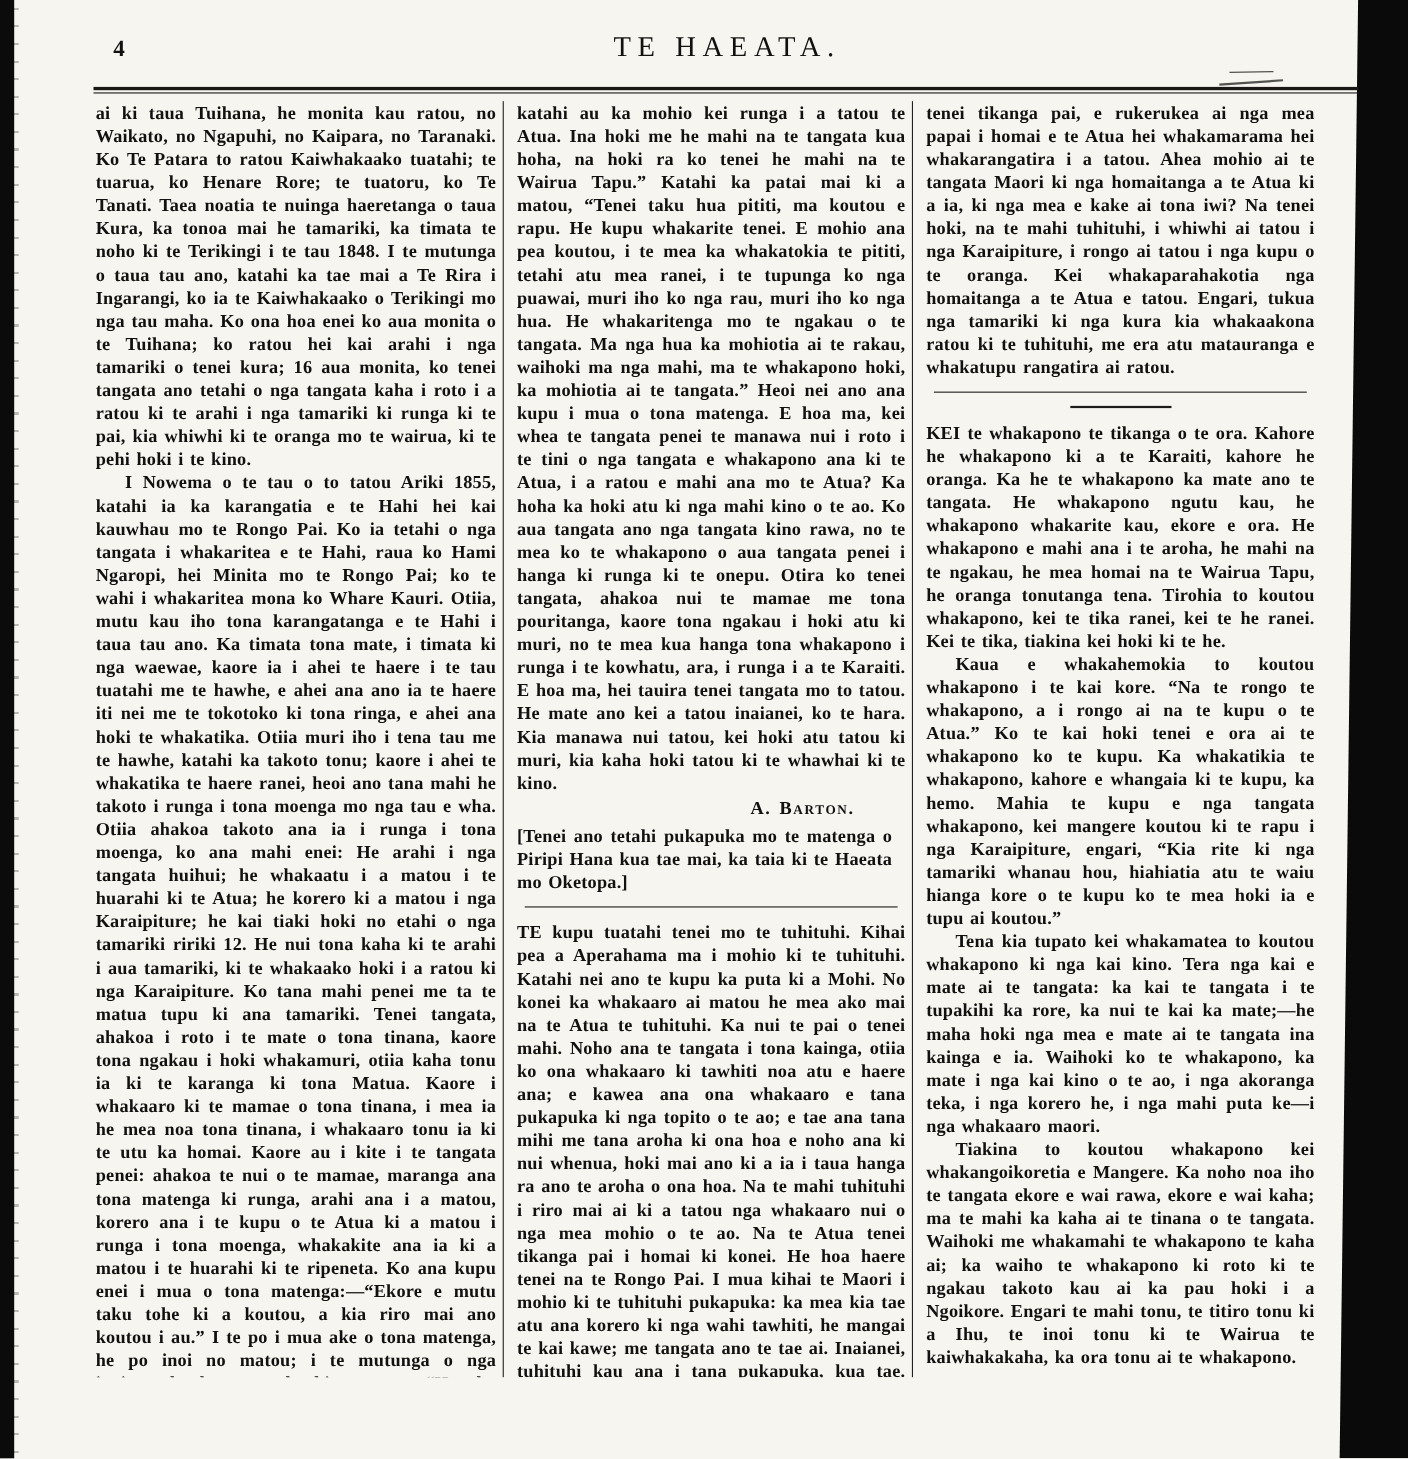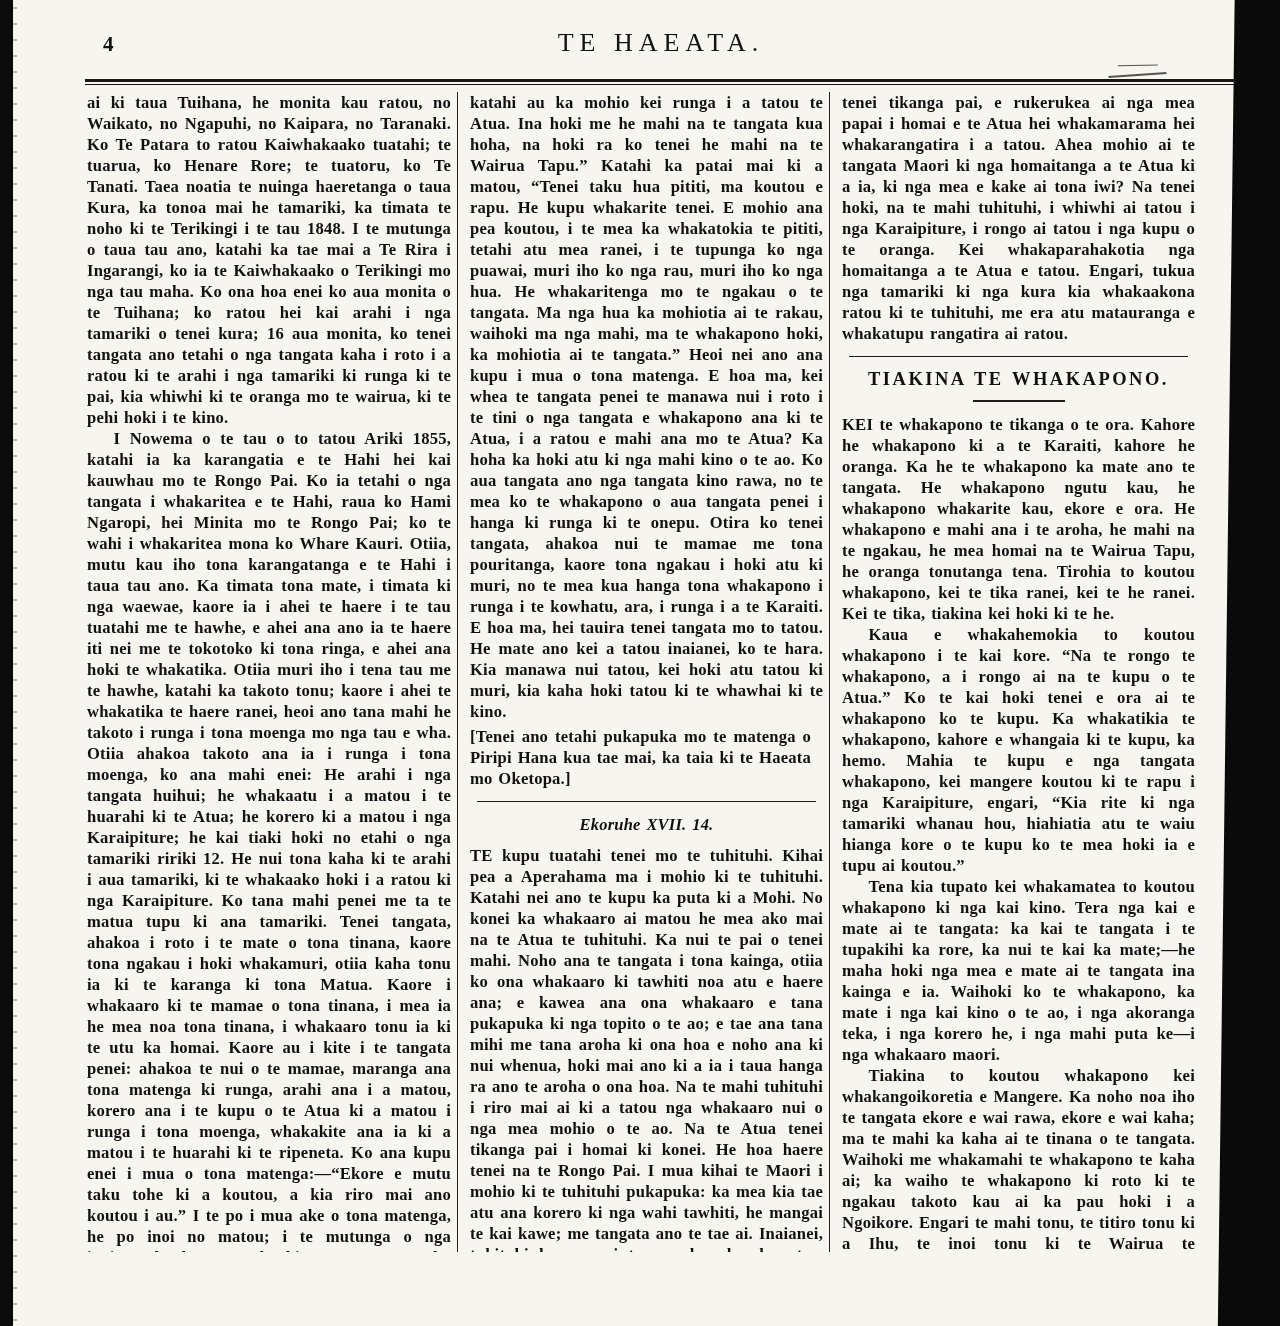--- a/index.html
+++ b/index.html
@@ -110,28 +110,27 @@
 </div>
 <div class="head-rule"></div>
 
 <div class="cols">
   <div class="col">
       <p class="para">ai ki taua Tuihana, he monita kau ratou, no Waikato, no Ngapuhi, no Kaipara, no Taranaki. Ko Te Patara to ratou Kaiwhakaako tuatahi; te tuarua, ko Henare Rore; te tuatoru, ko Te Tanati. Taea noatia te nuinga haeretanga o taua Kura, ka tonoa mai he tamariki, ka timata te noho ki te Terikingi i te tau 1848. I te mutunga o taua tau ano, katahi ka tae mai a Te Rira i Ingarangi, ko ia te Kaiwhakaako o Terikingi mo nga tau maha. Ko ona hoa enei ko aua monita o te Tuihana; ko ratou hei kai arahi i nga tamariki o tenei kura; 16 aua monita, ko tenei tangata ano tetahi o nga tangata kaha i roto i a ratou ki te arahi i nga tamariki ki runga ki te pai, kia whiwhi ki te oranga mo te wairua, ki te pehi hoki i te kino.</p>
       <p class="para indent">I Nowema o te tau o to tatou Ariki 1855, katahi ia ka karangatia e te Hahi hei kai kauwhau mo te Rongo Pai. Ko ia tetahi o nga tangata i whakaritea e te Hahi, raua ko Hami Ngaropi, hei Minita mo te Rongo Pai; ko te wahi i whakaritea mona ko Whare Kauri. Otiia, mutu kau iho tona karangatanga e te Hahi i taua tau ano. Ka timata tona mate, i timata ki nga waewae, kaore ia i ahei te haere i te tau tuatahi me te hawhe, e ahei ana ano ia te haere iti nei me te tokotoko ki tona ringa, e ahei ana hoki te whakatika. Otiia muri iho i tena tau me te hawhe, katahi ka takoto tonu; kaore i ahei te whakatika te haere ranei, heoi ano tana mahi he takoto i runga i tona moenga mo nga tau e wha. Otiia ahakoa takoto ana ia i runga i tona moenga, ko ana mahi enei: He arahi i nga tangata huihui; he whakaatu i a matou i te huarahi ki te Atua; he korero ki a matou i nga Karaipiture; he kai tiaki hoki no etahi o nga tamariki ririki 12. He nui tona kaha ki te arahi i aua tamariki, ki te whakaako hoki i a ratou ki nga Karaipiture. Ko tana mahi penei me ta te matua tupu ki ana tamariki. Tenei tangata, ahakoa i roto i te mate o tona tinana, kaore tona ngakau i hoki whakamuri, otiia kaha tonu ia ki te karanga ki tona Matua. Kaore i whakaaro ki te mamae o tona tinana, i mea ia he mea noa tona tinana, i whakaaro tonu ia ki te utu ka homai. Kaore au i kite i te tangata penei: ahakoa te nui o te mamae, maranga ana tona matenga ki runga, arahi ana i a matou, korero ana i te kupu o te Atua ki a matou i runga i tona moenga, whakakite ana ia ki a matou i te huarahi ki te ripeneta. Ko ana kupu enei i mua o tona matenga:—“Ekore e mutu taku tohe ki a koutou, a kia riro mai ano koutou i au.” I te po i mua ake o tona matenga, he po inoi no matou; i te mutunga o nga inoinga, ka karanga ake ki a matou, “He aha tenei? He po inoi.” Katahi ka mea mai, “Kia kaha,</p>
     </div>
   <div class="col">
       <p class="para">katahi au ka mohio kei runga i a tatou te Atua. Ina hoki me he mahi na te tangata kua hoha, na hoki ra ko tenei he mahi na te Wairua Tapu.” Katahi ka patai mai ki a matou, “Tenei taku hua pititi, ma koutou e rapu. He kupu whakarite tenei. E mohio ana pea koutou, i te mea ka whakatokia te pititi, tetahi atu mea ranei, i te tupunga ko nga puawai, muri iho ko nga rau, muri iho ko nga hua. He whakaritenga mo te ngakau o te tangata. Ma nga hua ka mohiotia ai te rakau, waihoki ma nga mahi, ma te whakapono hoki, ka mohiotia ai te tangata.” Heoi nei ano ana kupu i mua o tona matenga. E hoa ma, kei whea te tangata penei te manawa nui i roto i te tini o nga tangata e whakapono ana ki te Atua, i a ratou e mahi ana mo te Atua? Ka hoha ka hoki atu ki nga mahi kino o te ao. Ko aua tangata ano nga tangata kino rawa, no te mea ko te whakapono o aua tangata penei i hanga ki runga ki te onepu. Otira ko tenei tangata, ahakoa nui te mamae me tona pouritanga, kaore tona ngakau i hoki atu ki muri, no te mea kua hanga tona whakapono i runga i te kowhatu, ara, i runga i a te Karaiti. E hoa ma, hei tauira tenei tangata mo to tatou. He mate ano kei a tatou inaianei, ko te hara. Kia manawa nui tatou, kei hoki atu tatou ki muri, kia kaha hoki tatou ki te whawhai ki te kino.</p>
+      <div class="signature">A. Barton.</div>
       <p class="note">[Tenei ano tetahi pukapuka mo te matenga o Piripi Hana kua tae mai, ka taia ki te Haeata mo Oketopa.]</p>
       <div class="rule-full"></div>
-      <div class="sec-sub">Ekoruhe XVII. 14.</div>
       <p class="para">TE kupu tuatahi tenei mo te tuhituhi. Kihai pea a Aperahama ma i mohio ki te tuhituhi. Katahi nei ano te kupu ka puta ki a Mohi. No konei ka whakaaro ai matou he mea ako mai na te Atua te tuhituhi. Ka nui te pai o tenei mahi. Noho ana te tangata i tona kainga, otiia ko ona whakaaro ki tawhiti noa atu e haere ana; e kawea ana ona whakaaro e tana pukapuka ki nga topito o te ao; e tae ana tana mihi me tana aroha ki ona hoa e noho ana ki nui whenua, hoki mai ano ki a ia i taua hanga ra ano te aroha o ona hoa. Na te mahi tuhituhi i riro mai ai ki a tatou nga whakaaro nui o nga mea mohio o te ao. Na te Atua tenei tikanga pai i homai ki konei. He hoa haere tenei na te Rongo Pai. I mua kihai te Maori i mohio ki te tuhituhi pukapuka: ka mea kia tae atu ana korero ki nga wahi tawhiti, he mangai te kai kawe; me tangata ano te tae ai. Inaianei, tuhituhi kau ana i tana pukapuka, kua tae. Aue! kei he taku korero, e purua ana nga huarahi, e riria ana nga mera i etahi wahi; e whakakahore ana i</p>
     </div>
   <div class="col">
       <p class="para">tenei tikanga pai, e rukerukea ai nga mea papai i homai e te Atua hei whakamarama hei whakarangatira i a tatou. Ahea mohio ai te tangata Maori ki nga homaitanga a te Atua ki a ia, ki nga mea e kake ai tona iwi? Na tenei hoki, na te mahi tuhituhi, i whiwhi ai tatou i nga Karaipiture, i rongo ai tatou i nga kupu o te oranga. Kei whakaparahakotia nga homaitanga a te Atua e tatou. Engari, tukua nga tamariki ki nga kura kia whakaakona ratou ki te tuhituhi, me era atu matauranga e whakatupu rangatira ai ratou.</p>
       <div class="rule-full"></div>
-      <h3 class="sec-heading">TIAKINA TE WHAKAPONO.</h3>
       <div class="rule-short"></div>
       <p class="para">KEI te whakapono te tikanga o te ora. Kahore he whakapono ki a te Karaiti, kahore he oranga. Ka he te whakapono ka mate ano te tangata. He whakapono ngutu kau, he whakapono whakarite kau, ekore e ora. He whakapono e mahi ana i te aroha, he mahi na te ngakau, he mea homai na te Wairua Tapu, he oranga tonutanga tena. Tirohia to koutou whakapono, kei te tika ranei, kei te he ranei. Kei te tika, tiakina kei hoki ki te he.</p>
       <p class="para indent">Kaua e whakahemokia to koutou whakapono i te kai kore. “Na te rongo te whakapono, a i rongo ai na te kupu o te Atua.” Ko te kai hoki tenei e ora ai te whakapono ko te kupu. Ka whakatikia te whakapono, kahore e whangaia ki te kupu, ka hemo. Mahia te kupu e nga tangata whakapono, kei mangere koutou ki te rapu i nga Karaipiture, engari, “Kia rite ki nga tamariki whanau hou, hiahiatia atu te waiu hianga kore o te kupu ko te mea hoki ia e tupu ai koutou.”</p>
       <p class="para indent">Tena kia tupato kei whakamatea to koutou whakapono ki nga kai kino. Tera nga kai e mate ai te tangata: ka kai te tangata i te tupakihi ka rore, ka nui te kai ka mate;—he maha hoki nga mea e mate ai te tangata ina kainga e ia. Waihoki ko te whakapono, ka mate i nga kai kino o te ao, i nga akoranga teka, i nga korero he, i nga mahi puta ke—i nga whakaaro maori.</p>
       <p class="para indent">Tiakina to koutou whakapono kei whakangoikoretia e Mangere. Ka noho noa iho te tangata ekore e wai rawa, ekore e wai kaha; ma te mahi ka kaha ai te tinana o te tangata. Waihoki me whakamahi te whakapono te kaha ai; ka waiho te whakapono ki roto ki te ngakau takoto kau ai ka pau hoki i a Ngoikore. Engari te mahi tonu, te titiro tonu ki a Ihu, te inoi tonu ki te Wairua te kaiwhakakaha, ka ora tonu ai te whakapono.</p>
     </div>
 </div>
 
 </body></html>

